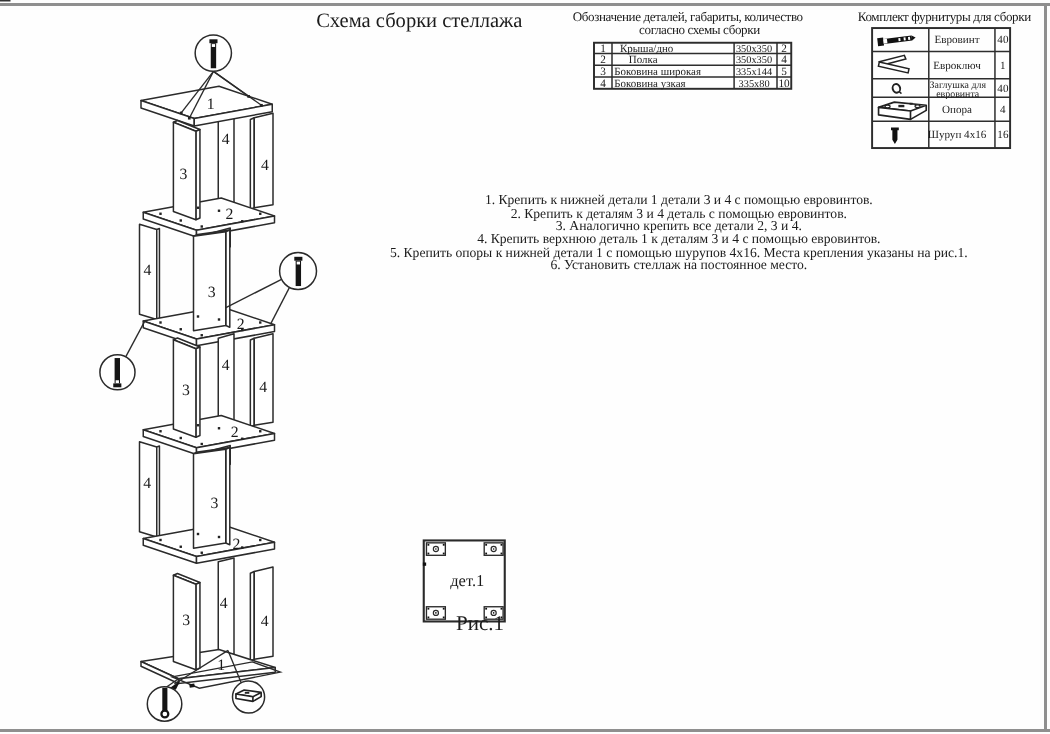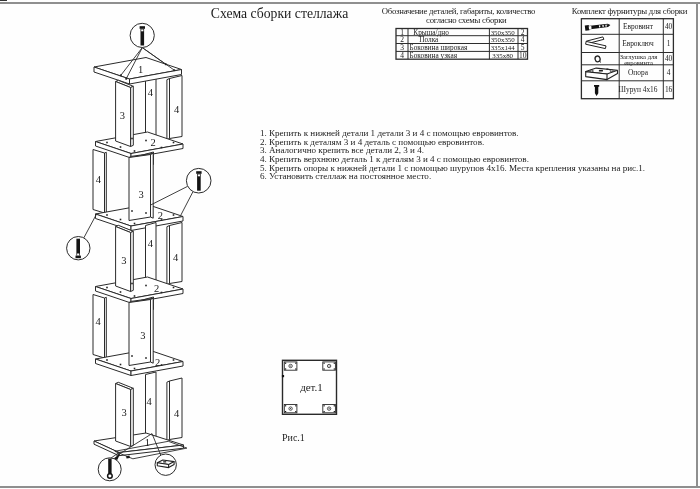--- a/index.html
+++ b/index.html
@@ -104,21 +104,21 @@
 <path d="M 617.5,70.2 L 617.5,73.6 L 607,79.6" fill="none"></path>
 <ellipse cx="591.7" cy="71" rx="1.7" ry="0.9" fill="#fff" stroke-width="0.8"></ellipse>
 <ellipse cx="611.7" cy="70.8" rx="1.7" ry="0.9" fill="#fff" stroke-width="0.8"></ellipse>
 <rect x="598.9" y="69.9" width="4" height="1.6" fill="#222" stroke="none"></rect>
 <rect x="606.4" y="68.5" width="2" height="1.3" fill="#222" stroke="none"></rect>
 </g>
 
 <path d="M 594,85 L 599.2,85 L 599.2,86.8 L 598.3,86.8 L 598.3,93.2 L 596.6,96 L 594.9,93.2 L 594.9,86.8 L 594,86.8 Z" fill="#111"></path>
 </svg>
 
-<div class="abs" style="left:260px;top:128.9px;font-size:9.1px;line-height:8.72px;white-space:nowrap;letter-spacing:-0.02px;">
+<div class="abs" style="left:260px;top:128.9px;font-size:9.1px;line-height:8.72px;white-space:nowrap;letter-spacing:-0.02px;text-align:center;">
 1. Крепить к нижней детали 1 детали 3 и 4 с помощью евровинтов.<br>
 2. Крепить к деталям 3 и 4 деталь с помощью евровинтов.<br>
 3. Аналогично крепить все детали 2, 3 и 4.<br>
 4. Крепить верхнюю деталь 1 к деталям 3 и 4 с помощью евровинтов.<br>
 5. Крепить опоры к нижней детали 1 с помощью шурупов 4х16. Места крепления указаны на рис.1.<br>
 6. Установить стеллаж на постоянное место.
 </div>
 
 <svg class="abs" style="left:275px;top:352px;" width="75" height="70" viewBox="0 0 75 70">
  <g fill="#fff" stroke="#2a2a2a">
@@ -155,21 +155,21 @@
    <rect x="48.5" y="53.2" width="1.2" height="1.2"></rect>
         <rect x="58.7" y="53.2" width="1.2" height="1.2"></rect>
    <rect x="48.5" y="59" width="1.2" height="1.2"></rect>
         <rect x="58.7" y="59" width="1.2" height="1.2"></rect>
    <rect x="6.9" y="23" width="2.2" height="2.2"></rect>
   </g>
  </g>
  <text x="36.5" y="38.6" font-family="Liberation Serif" font-size="11" fill="#1c1c1c" text-anchor="middle">дет.1</text>
 </svg>
 
-<div class="abs" style="left:282px;top:432px;width:54px;text-align:left;font-size:10px;">Рис.1</div>
+<div class="abs" style="left:282px;top:409px;width:54px;text-align:right;font-size:14px;">Рис.1</div>
 
 <svg class="abs" style="left:0;top:0;" width="260" height="489" viewBox="0 0 260 489">
 <g>
 
 <polygon points="145.5,76 156,73 156,135.5 145.5,133.5" stroke="#2b2b2b" stroke-width="1" fill="#fff" stroke-linejoin="round"></polygon>
 
 <polygon points="166.9,79.7 169.5,78.5 169.5,138.5 166.9,139.7" stroke="#2b2b2b" stroke-width="1" fill="#fff" stroke-linejoin="round"></polygon>
 <polygon points="169.5,78.5 182,75.5 182,136.5 169.5,138.5" stroke="#2b2b2b" stroke-width="1" fill="#fff" stroke-linejoin="round"></polygon>
 
 <g stroke="#2b2b2b" stroke-width="1" fill="#fff" stroke-linejoin="round">

